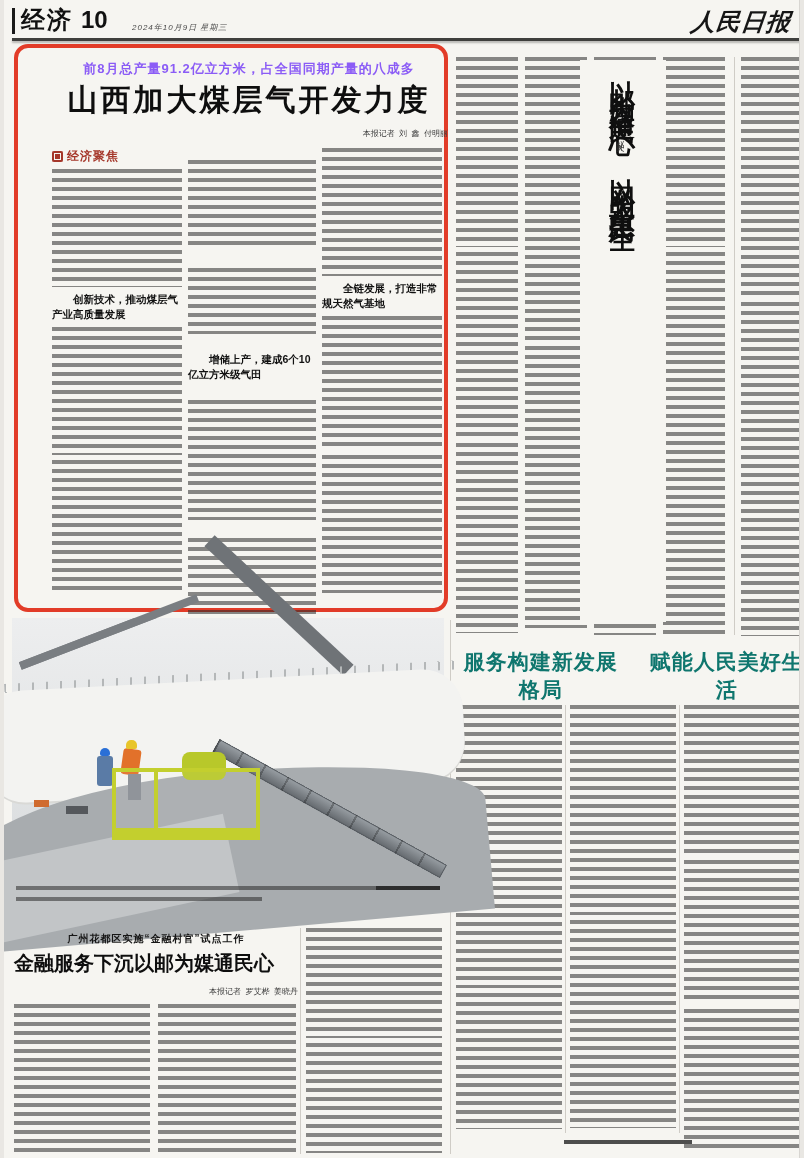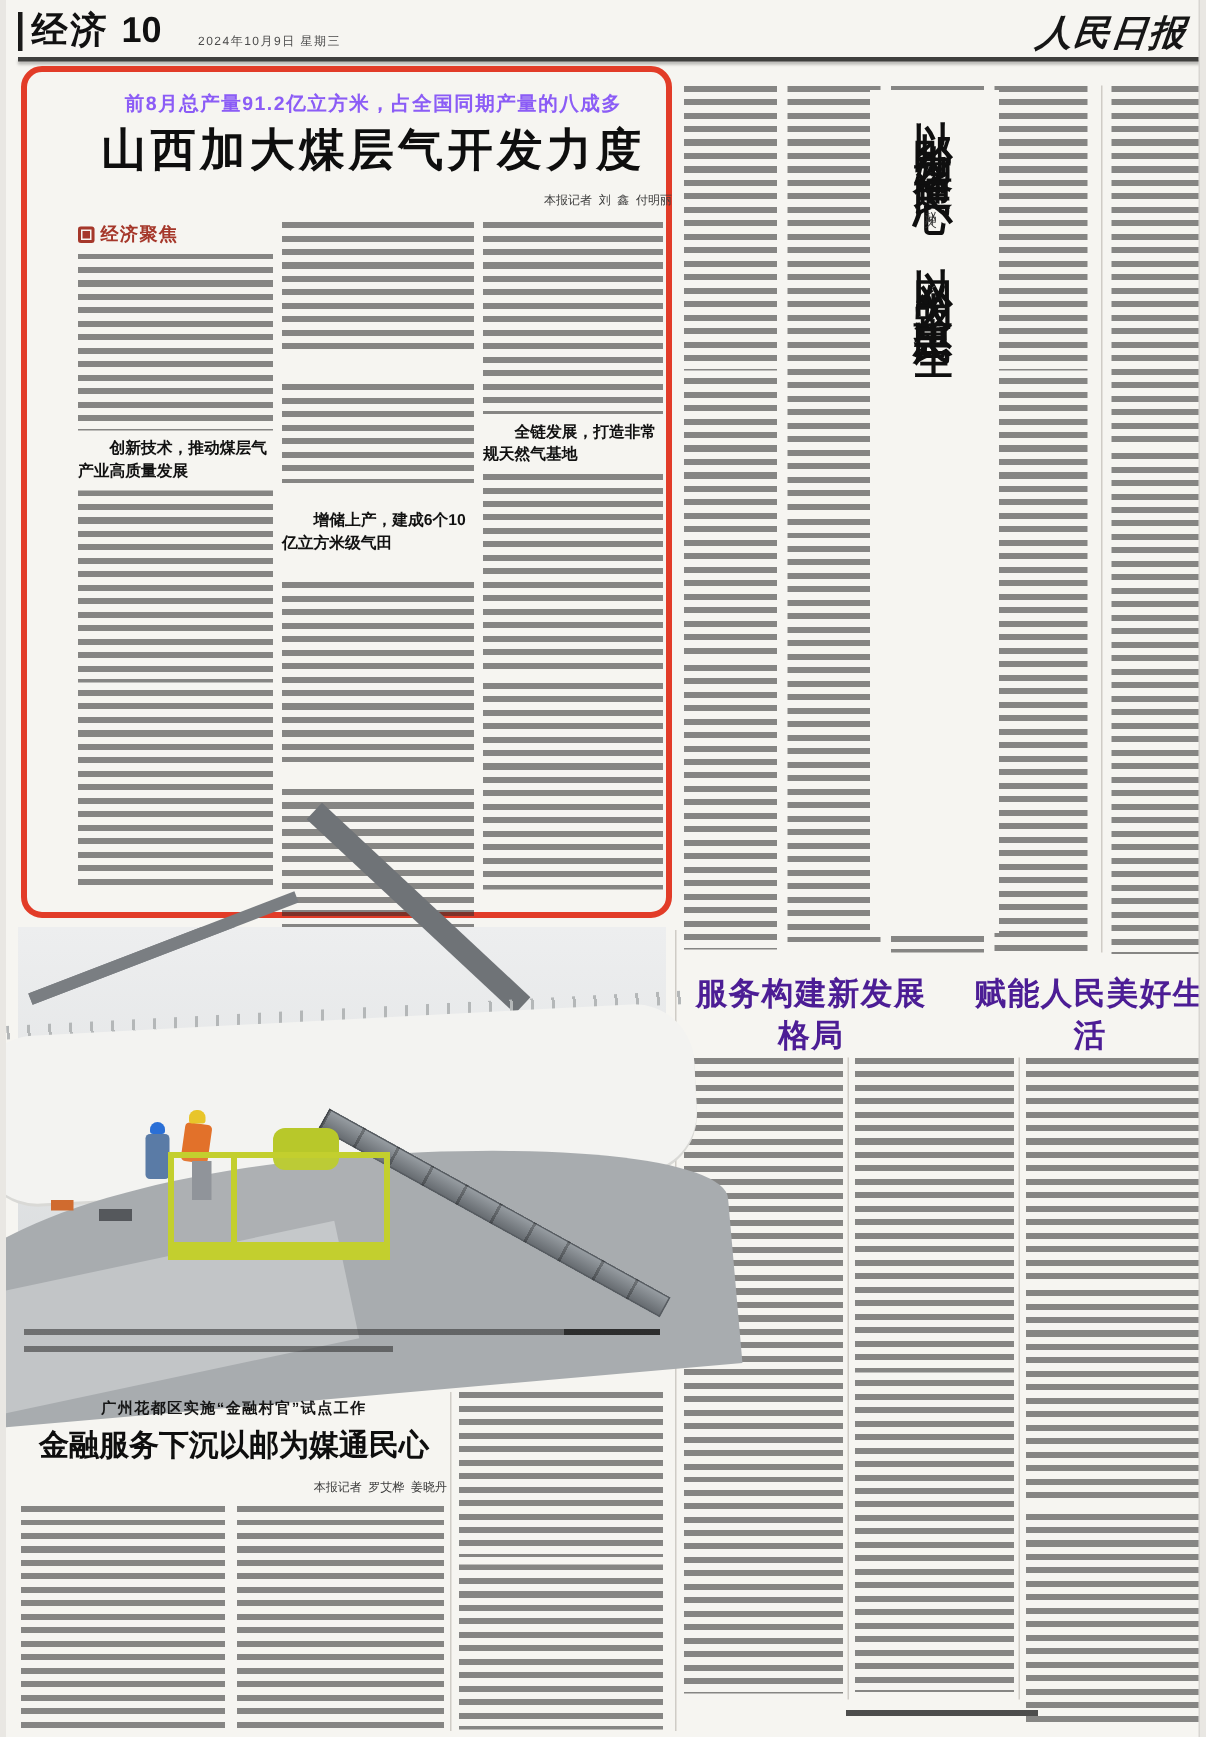--- a/index.html
+++ b/index.html
@@ -8,21 +8,21 @@
     position:relative;width:796px;height:1158px;margin:0 auto;
     background:#f6f5f1;overflow:hidden;
     font-family:"Liberation Sans", sans-serif;color:#1c1c1c;
     border-right:1px solid #d8d6d2;
   }
   .abs{position:absolute;}
   
   .hdr-bar{left:8px;top:8px;width:3px;height:26px;background:#1a1a1a;}
   .hdr-title{left:17px;top:4px;font-size:24px;font-weight:900;letter-spacing:2px;color:#111;}
   .hdr-num{font-weight:700;margin-left:8px;letter-spacing:0;}
-  .hdr-date{left:128px;top:22px;font-size:8px;color:#4a4a4a;letter-spacing:1px;}
+  .hdr-date{left:128px;top:22px;font-size:8px;color:#4a4a4a;letter-spacing:1px;font-style:italic;}
   .masthead{right:8px;top:6px;font-family:"DejaVu Serif",serif;font-style:italic;font-weight:900;
     font-size:24px;color:#161616;transform:skewX(-6deg);letter-spacing:1px;}
   .hdr-rule{left:8px;top:38px;width:790px;height:3px;background:#3f3f3d;box-shadow:0 2px 2px rgba(0,0,0,.25);}
   
   .hl-box{left:10px;top:44px;width:434px;height:568px;border:4px solid #e23c28;border-radius:14px;}
   
   .m-kicker{left:50px;top:60px;width:390px;text-align:center;font-size:13px;font-weight:700;letter-spacing:1px;color:#8b5cf6;}
   .m-headline{left:46px;top:80px;width:398px;text-align:center;font-size:30px;font-weight:900;letter-spacing:3px;color:#0e0e0e;}
   .byline{font-size:8px;color:#3d3d3d;white-space:pre;text-align:right;}
   .m-byline{left:46px;top:128px;width:398px;}
@@ -34,21 +34,21 @@
   .badge-icon{width:11px;height:11px;background:#a5372a;border-radius:2px;box-shadow:inset 0 0 0 2px #a5372a, inset 0 0 0 3px #f6f5f1;}
   .badge-label{font-size:12px;font-weight:900;color:#a5372a;letter-spacing:1px;}
   .subhead{font-size:10.5px;font-weight:900;line-height:15px;color:#111;text-indent:2em;}
   
   .v-wrap{left:576px;top:60px;width:86px;height:562px;background:#f6f5f1;
     writing-mode:vertical-rl;text-orientation:upright;display:flex;align-items:center;}
   .v-part{font-size:26px;font-weight:900;letter-spacing:8px;color:#0f0f0f;}
   .v-author{font-size:8px;letter-spacing:2px;color:#333;margin:18px 0;position:relative;left:-4px;}
   .divider-v{width:1px;background:#cfccc6;}
   
-  .s-headline{left:450px;top:648px;width:350px;text-align:center;font-size:21px;font-weight:900;letter-spacing:1px;color:#4c1d95;display:flex;justify-content:center;gap:22px;}
+  .s-headline{left:450px;top:648px;width:350px;text-align:center;font-size:21px;font-weight:900;letter-spacing:1px;color:#0f766e;display:flex;justify-content:center;gap:22px;}
   .s-byline{left:450px;top:688px;width:350px;}
   
   .photo{left:8px;top:618px;width:432px;height:262px;overflow:hidden;
     background:linear-gradient(#edeeef,#e2e4e5 55%,#d8dbdd);}
   .beam-small{left:10px;top:628px;width:190px;height:8px;background:#7a7e82;transform:rotate(-21deg);}
   .beam-big{left:180px;top:598px;width:190px;height:15px;background:#6f7377;transform:rotate(43deg);}
   .rail{left:0px;top:672px;width:460px;height:9px;transform:rotate(-3deg);
     background:repeating-linear-gradient(90deg,#b4b7b8 0 2px,rgba(0,0,0,0) 2px 14px);}
   .roof-band{left:-20px;top:680px;width:480px;height:112px;background:#f3f3f1;border-radius:40px;transform:rotate(-3deg);box-shadow:0 2px 0 #d9d9d6;}
   .roof-under{left:-45px;top:772px;width:530px;height:160px;background:#a8acaf;border-radius:50% 50% 0 0 / 80px 50px 0 0;transform:rotate(-5deg);}
@@ -64,21 +64,21 @@
   .worker1-body{left:93px;top:756px;width:16px;height:30px;background:#5a7ba6;border-radius:3px;}
   .worker2-helmet{left:122px;top:740px;width:11px;height:9px;background:#e8c52a;border-radius:5px 5px 2px 2px;}
   .worker2-body{left:118px;top:749px;width:18px;height:26px;background:#e2712a;border-radius:3px;transform:rotate(8deg);}
   .worker2-legs{left:124px;top:774px;width:13px;height:26px;background:#8a8e94;}
   .kit-orange{left:30px;top:800px;width:15px;height:7px;background:#d06b2f;}
   .kit-dark{left:62px;top:806px;width:22px;height:8px;background:#55585c;}
   
   .caption{left:12px;top:886px;width:424px;height:20px;}
   
   .f-kicker{left:10px;top:932px;width:284px;text-align:center;font-size:10px;font-weight:700;color:#161616;letter-spacing:1px;}
-  .f-headline{left:10px;top:950px;width:284px;text-align:center;font-size:20px;font-weight:900;color:#0e0e0e;display:flex;justify-content:center;}
+  .f-headline{left:10px;top:950px;width:284px;text-align:center;font-size:20px;font-weight:900;color:#0e0e0e;display:flex;justify-content:flex-start;}
   .f-byline{left:10px;top:986px;width:284px;}
 </style>
 </head>
 <body>
 
 <div id="page">
 
   <div class="abs hdr-bar"></div>
   <div class="abs hdr-title">
     <span>经济</span><span class="hdr-num">10</span>
@@ -97,21 +97,21 @@
     <div class="badge">
       <span class="badge-icon"></span>
       <span class="badge-label">经济聚焦</span>
     </div>
     <div class="greek" style="height:118px;"></div>
     <div class="subhead">创新技术，推动煤层气产业高质量发展</div>
     <div class="greek" style="height:128px;"></div>
     <div class="greek" style="height:132px;"></div>
   </div>
 
-  <div class="col" style="left:184px;top:148px;width:128px;gap:18px;">
+  <div class="col" style="left:184px;top:160px;width:128px;gap:18px;">
     <div class="greek" style="height:90px;"></div>
     <div class="greek" style="height:66px;"></div>
     <div class="subhead">增储上产，建成6个10亿立方米级气田</div>
     <div class="greek" style="height:120px;"></div>
     <div class="greek" style="height:126px;"></div>
   </div>
 
   <div class="col" style="left:318px;top:148px;width:120px;">
     <div class="greek" style="height:128px;"></div>
     <div class="subhead">全链发展，打造非常规天然气基地</div>

